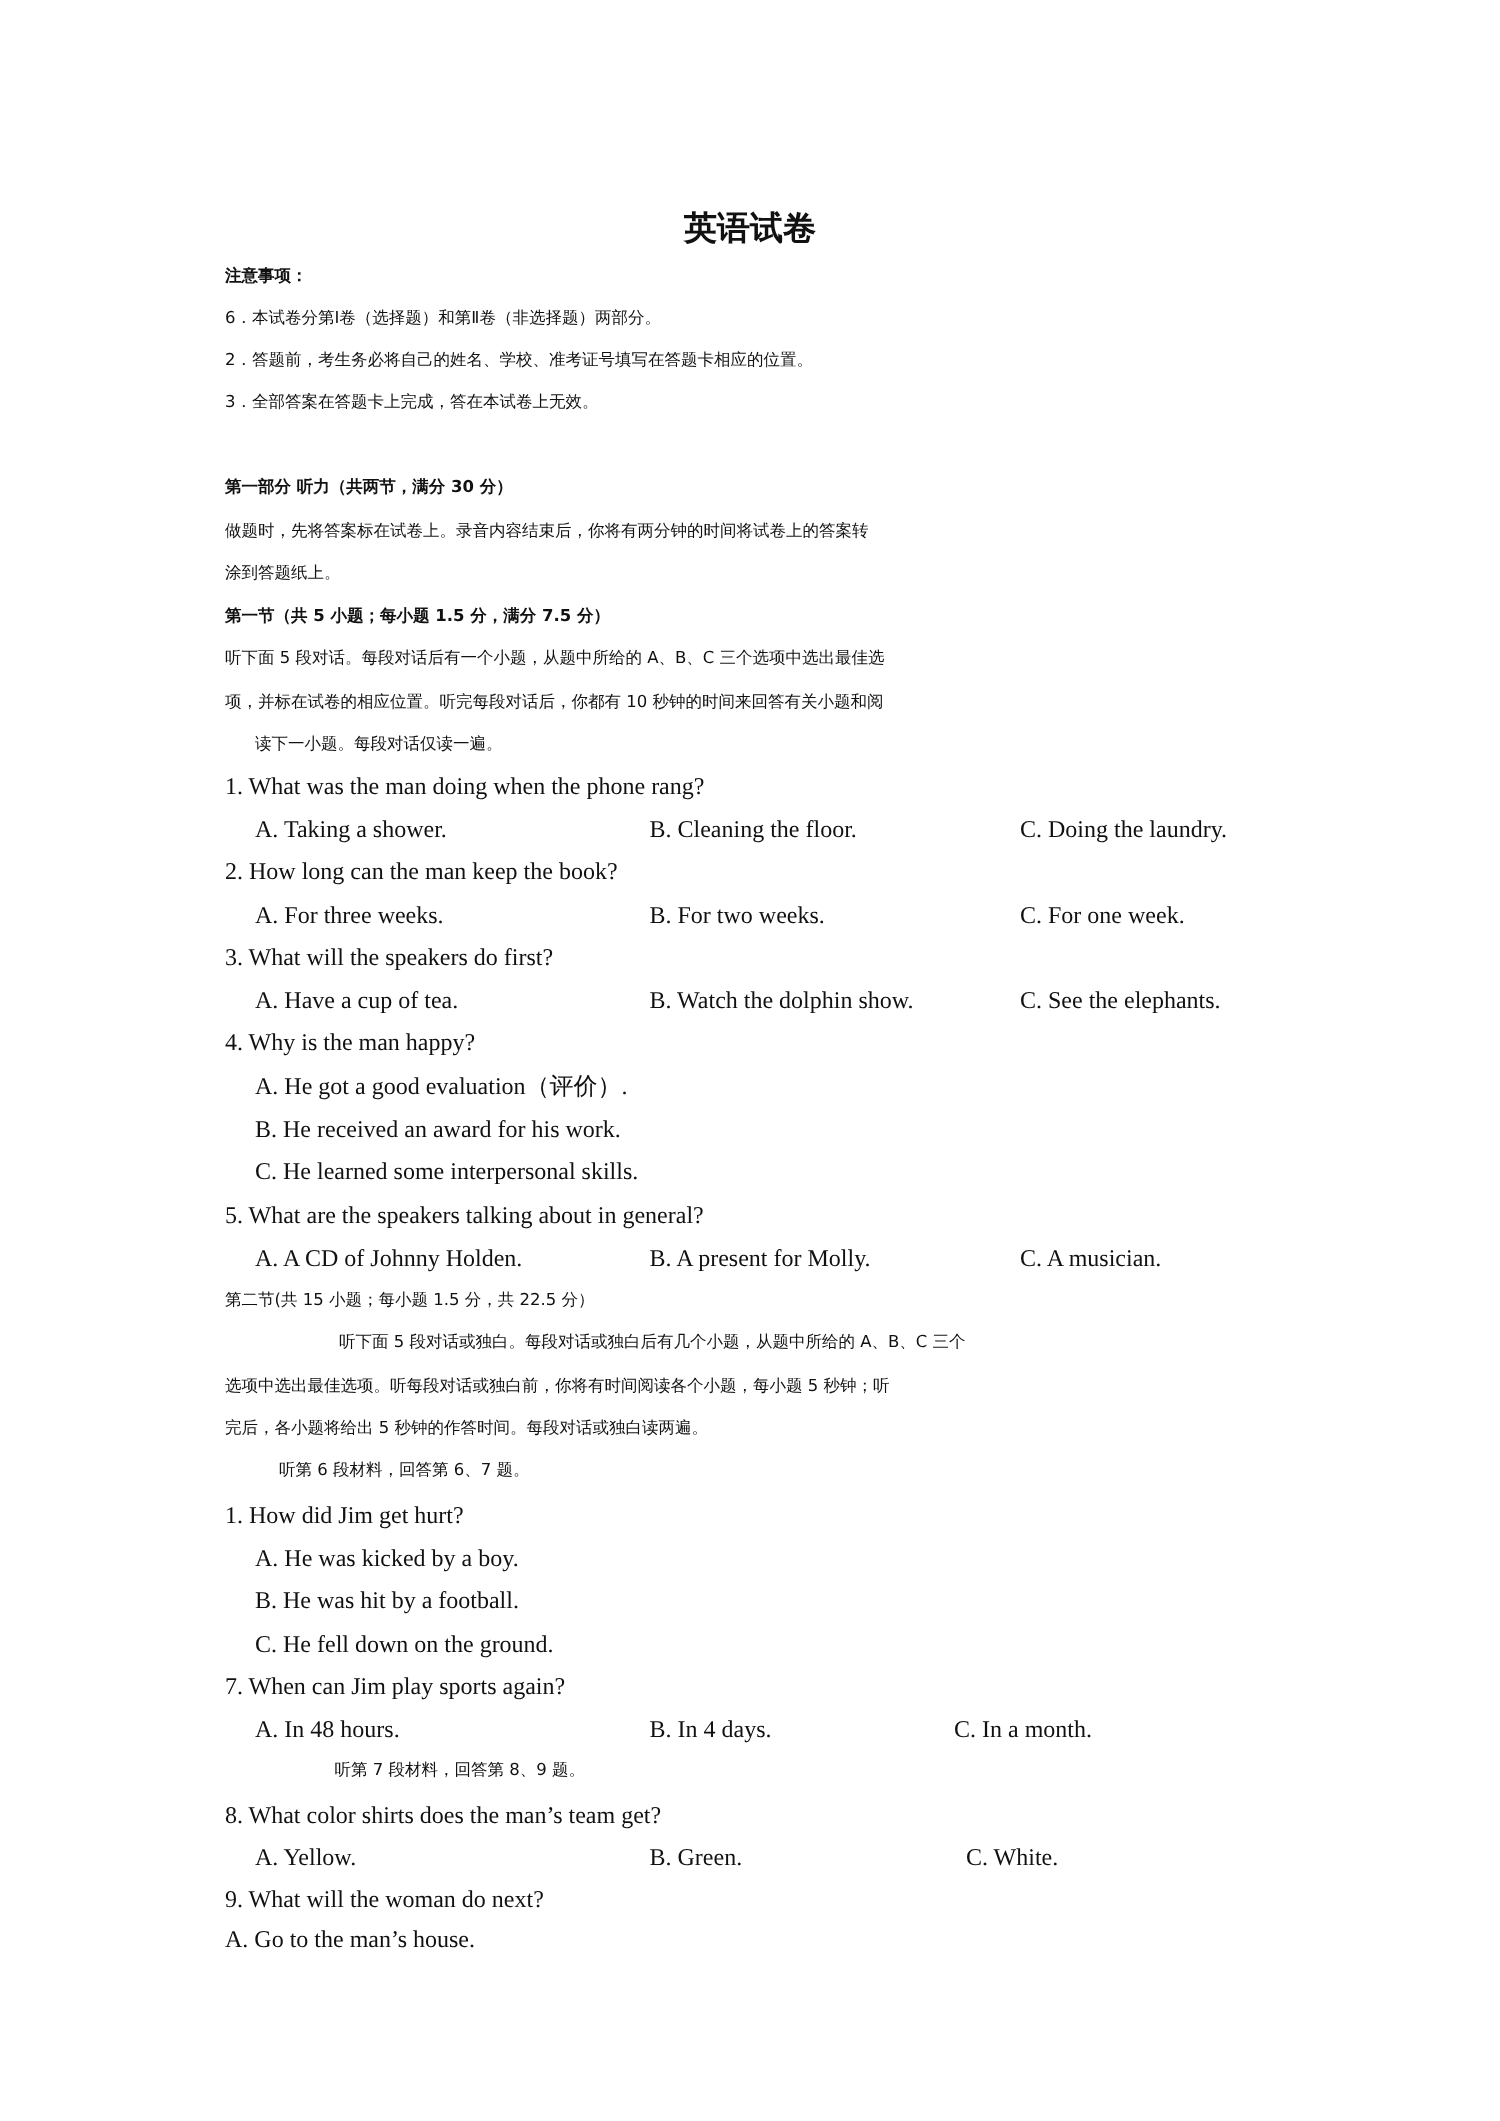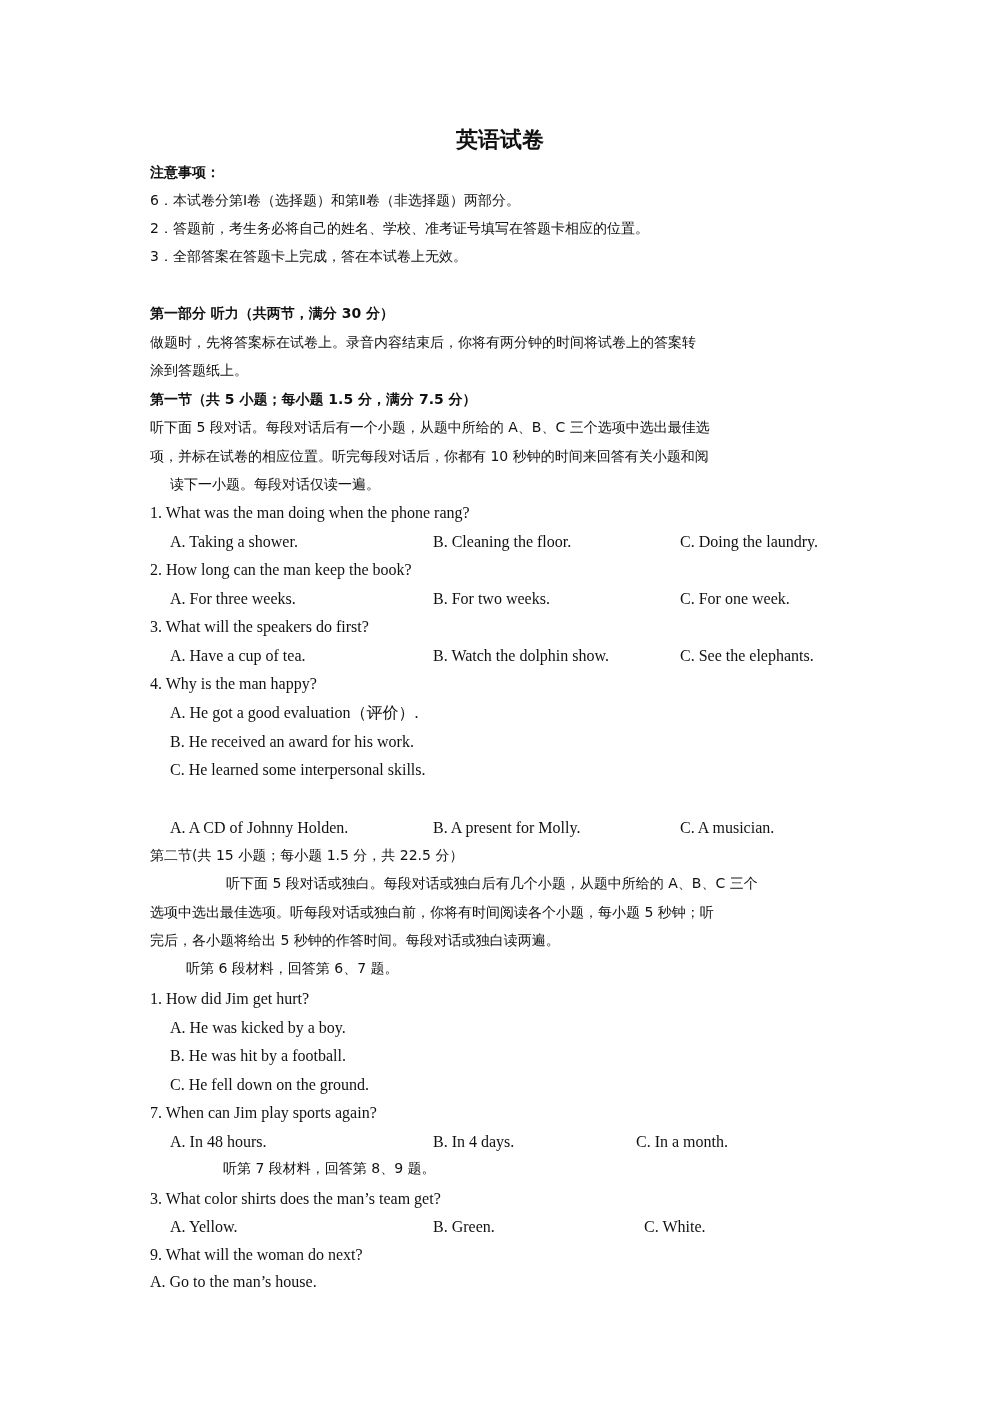--- a/index.html
+++ b/index.html
@@ -1,31 +1,31 @@
 <!DOCTYPE html>
 <html><head>
   <meta charset="utf-8">
   <style>
     html, body { margin: 0; padding: 0; background: #ffffff; }
     body {
       width: 1000px; height: 1414px; position: relative; overflow: hidden;
       font-family: "Liberation Serif", "DejaVu Serif", serif;
       color: #111111;
     }
-    .page { position: absolute; left: 0; top: 4px; width: 1000px; height: 1352px; }
+    .page { position: absolute; left: 0; top: 16px; width: 1000px; height: 1352px; }
     .ln {
       position: absolute; white-space: nowrap;
       font-size: 16px; line-height: 20px;
     }
     .title {
       position: absolute; left: 0; width: 1000px; top: 122px;
       text-align: center; font-size: 22px; font-weight: bold; line-height: 28px;
     }
     .bold { font-weight: bold; }
-    .cjk { font-family: "DejaVu Sans", sans-serif; font-size: 14px; }
+    .cjk { font-family: "DejaVu Sans", sans-serif; font-size: 11px; }
   </style>
 </head>
 <body>
 
 <div class="page">
 
   <div class="title">英语试卷</div>
 
   <div class="ln cjk bold" style="left:150px;top:158px;">注意事项：</div>
   <div class="ln cjk" style="left:150px;top:186px;">6．本试卷分第Ⅰ卷（选择题）和第Ⅱ卷（非选择题）两部分。</div>
@@ -54,20 +54,21 @@
   <div class="ln" style="left:150px;top:613px;">3. What will the speakers do first?</div>
   <div class="ln" style="left:170px;top:642px;">A. Have a cup of tea.</div>
   <div class="ln" style="left:433px;top:642px;">B. Watch the dolphin show.</div>
   <div class="ln" style="left:680px;top:642px;">C. See the elephants.</div>
 
   <div class="ln" style="left:150px;top:670px;">4. Why is the man happy?</div>
   <div class="ln" style="left:170px;top:699px;">A. He got a good evaluation（评价）.</div>
   <div class="ln" style="left:170px;top:728px;">B. He received an award for his work.</div>
   <div class="ln" style="left:170px;top:756px;">C. He learned some interpersonal skills.</div>
 
+  <div class="ln" style="left:150px;top:785px;">5. What are the speakers talking about in general?</div>
   <div class="ln" style="left:170px;top:814px;">A. A CD of Johnny Holden.</div>
   <div class="ln" style="left:433px;top:814px;">B. A present for Molly.</div>
   <div class="ln" style="left:680px;top:814px;">C. A musician.</div>
 
   <div class="ln cjk" style="left:150px;top:841px;">第二节(共 15 小题；每小题 1.5 分，共 22.5 分）</div>
   <div class="ln cjk" style="left:186px;top:869px;padding-left:40px;">听下面 5 段对话或独白。每段对话或独白后有几个小题，从题中所给的 A、B、C 三个</div>
   <div class="ln cjk" style="left:150px;top:898px;">选项中选出最佳选项。听每段对话或独白前，你将有时间阅读各个小题，每小题 5 秒钟；听</div>
   <div class="ln cjk" style="left:150px;top:926px;">完后，各小题将给出 5 秒钟的作答时间。每段对话或独白读两遍。</div>
   <div class="ln cjk" style="left:186px;top:954px;">听第 6 段材料，回答第 6、7 题。</div>
 
@@ -75,21 +76,21 @@
   <div class="ln" style="left:170px;top:1014px;">A. He was kicked by a boy.</div>
   <div class="ln" style="left:170px;top:1042px;">B. He was hit by a football.</div>
   <div class="ln" style="left:170px;top:1071px;">C. He fell down on the ground.</div>
 
   <div class="ln" style="left:150px;top:1099px;">7. When can Jim play sports again?</div>
   <div class="ln" style="left:170px;top:1128px;">A. In 48 hours.</div>
   <div class="ln" style="left:433px;top:1128px;">B. In 4 days.</div>
   <div class="ln" style="left:636px;top:1128px;">C. In a month.</div>
   <div class="ln cjk" style="left:186px;top:1154px;padding-left:37px;">听第 7 段材料，回答第 8、9 题。</div>
 
-  <div class="ln" style="left:150px;top:1185px;">3. What color shirts does the man’s team get?</div>
+  <div class="ln" style="left:150px;top:1185px;">8. What color shirts does the man’s team get?</div>
   <div class="ln" style="left:170px;top:1213px;">A. Yellow.</div>
   <div class="ln" style="left:433px;top:1213px;">B. Green.</div>
   <div class="ln" style="left:644px;top:1213px;">C. White.</div>
 
   <div class="ln" style="left:150px;top:1241px;">9. What will the woman do next?</div>
   <div class="ln" style="left:150px;top:1268px;">A. Go to the man’s house.</div>
 
 </div>
 
 </body></html>

